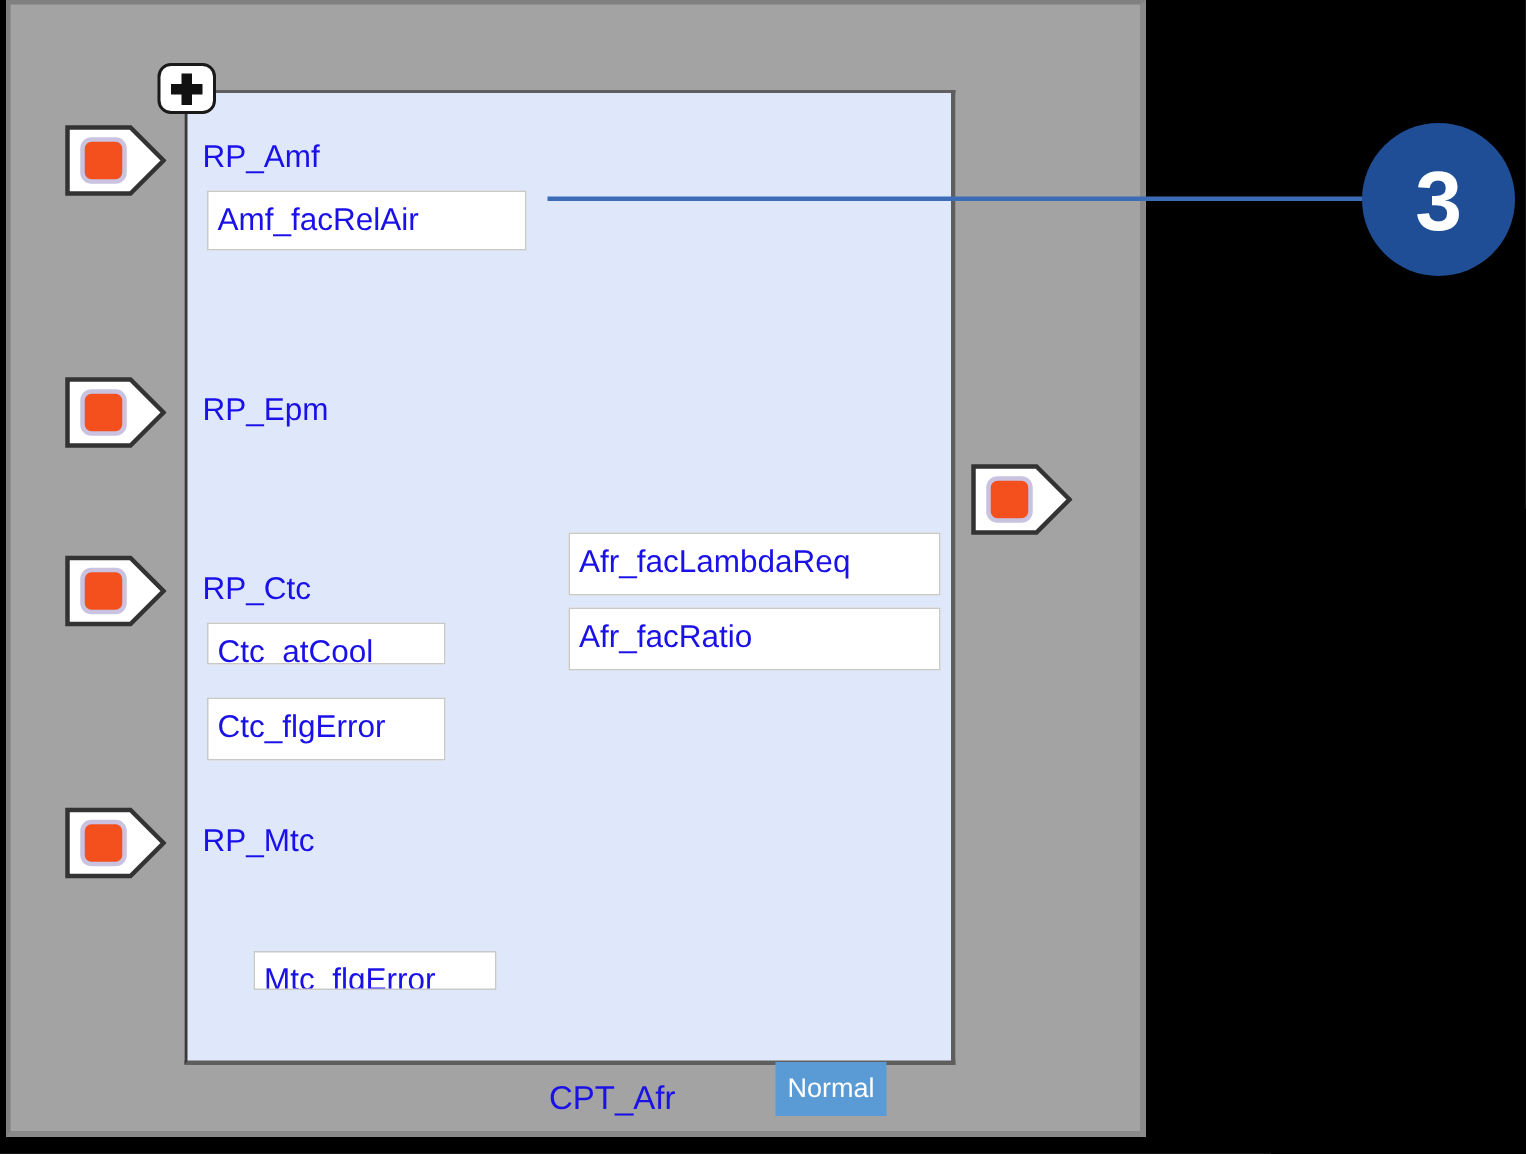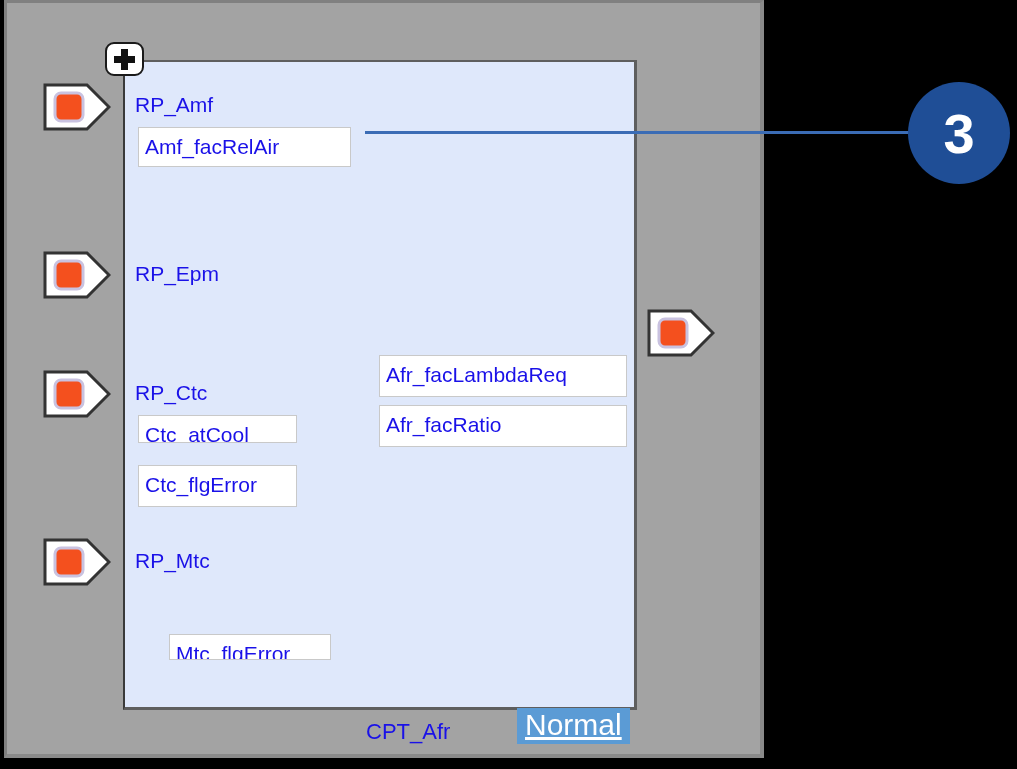--- a/index.html
+++ b/index.html
@@ -130,25 +130,24 @@
   }
 
   
   #status-badge {
     position: absolute;
     left: 510px;
     top: 705px;
     padding: 2px 8px 4px 8px;
     background: #5b9bd5;
     color: #ffffff;
-    font-size: 30px;
+    font-size: 18px;
     font-family: "Liberation Sans", sans-serif;
     line-height: 30px;
     white-space: nowrap;
-    text-decoration: underline;
   }
 
   
   #callout-line {
     position: absolute;
     left: 365px;
     top: 131px;
     width: 555px;
     height: 3px;
     background: #3b6cb5;

